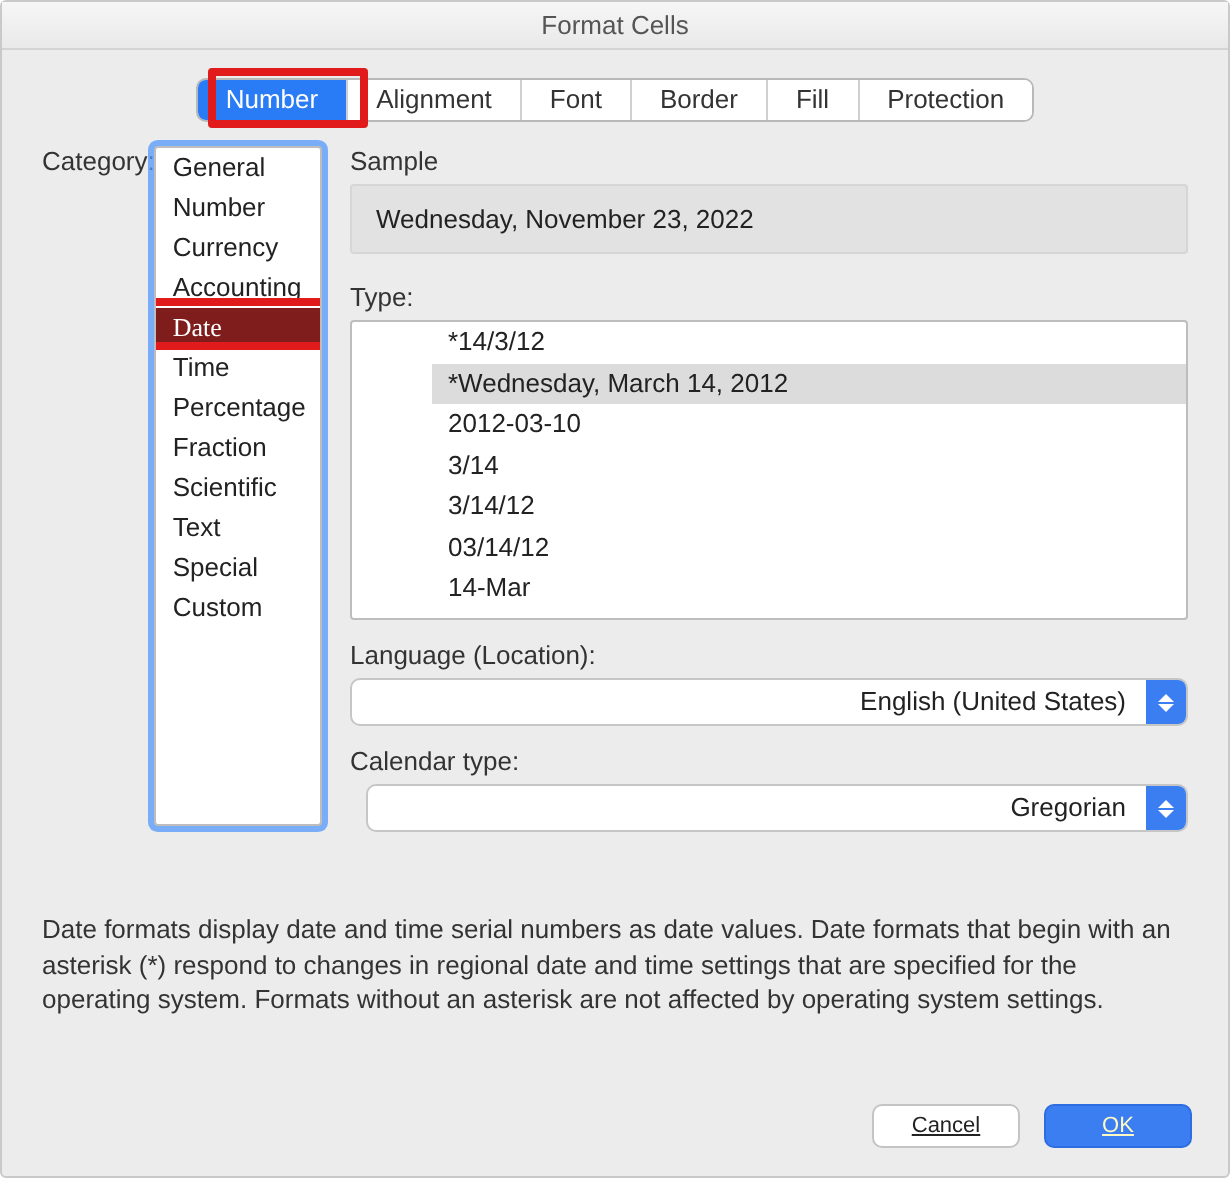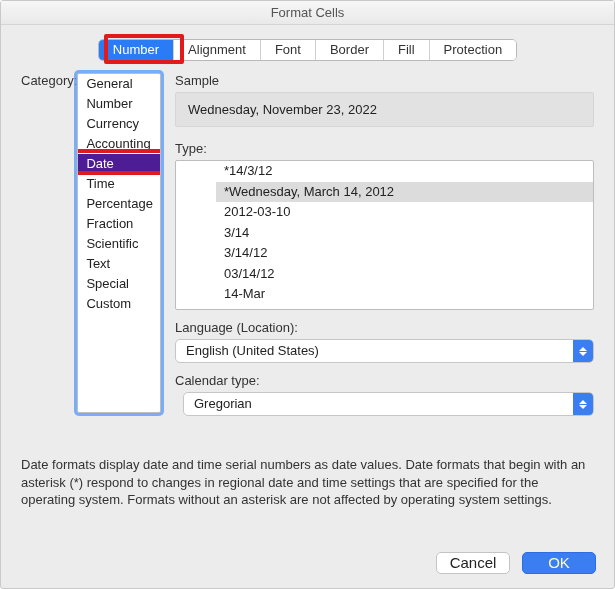--- a/index.html
+++ b/index.html
@@ -101,22 +101,23 @@
     height: 340px;
     position: relative;
   }
   .cat-item {
     padding: 1px 6px 1px 8px;
     font-size: 13px;
     line-height: 18px;
     cursor: default;
   }
   .cat-item.selected {
-    background: #4c1d95;
+    background: #7f1d1d;
     color: #fff;
+    font-family: Liberation Serif, serif;
   }
   .red-ring-cat {
     position: absolute;
     border: 4px solid #e11b1b;
     border-radius: 2px;
     pointer-events: none;
   }
   .sample-box {
     background: #e2e2e2;
     border: 1px solid #d6d6d6;
@@ -152,20 +153,21 @@
     height: 24px;
     overflow: hidden;
     margin-bottom: 10px;
   }
   .dropdown .dd-text {
     flex: 1;
     padding: 0 10px;
     line-height: 22px;
     font-size: 13px;
     color: #222;
+    text-align: right;
   }
   .dropdown .dd-btn {
     width: 20px;
     background: #3a7ef2;
     display: flex;
     flex-direction: column;
     align-items: center;
     justify-content: center;
     gap: 1px;
   }
@@ -185,26 +187,27 @@
   .footer {
     display: flex;
     justify-content: flex-end;
     gap: 12px;
     padding: 10px 18px 14px 18px;
   }
   .btn {
     min-width: 74px;
     height: 22px;
     border-radius: 5px;
-    font-size: 15px;
+    font-size: 11px;
     text-align: center;
     line-height: 20px;
     cursor: default;
     border: 1px solid #c4c4c4;
     background: #fff;
+    text-decoration: underline;
   }
   .btn.primary {
     background: #3a7ef2;
     border-color: #2d6de0;
     color: #fef9c3;
   }
 </style>
 </head>
 <body>
 

